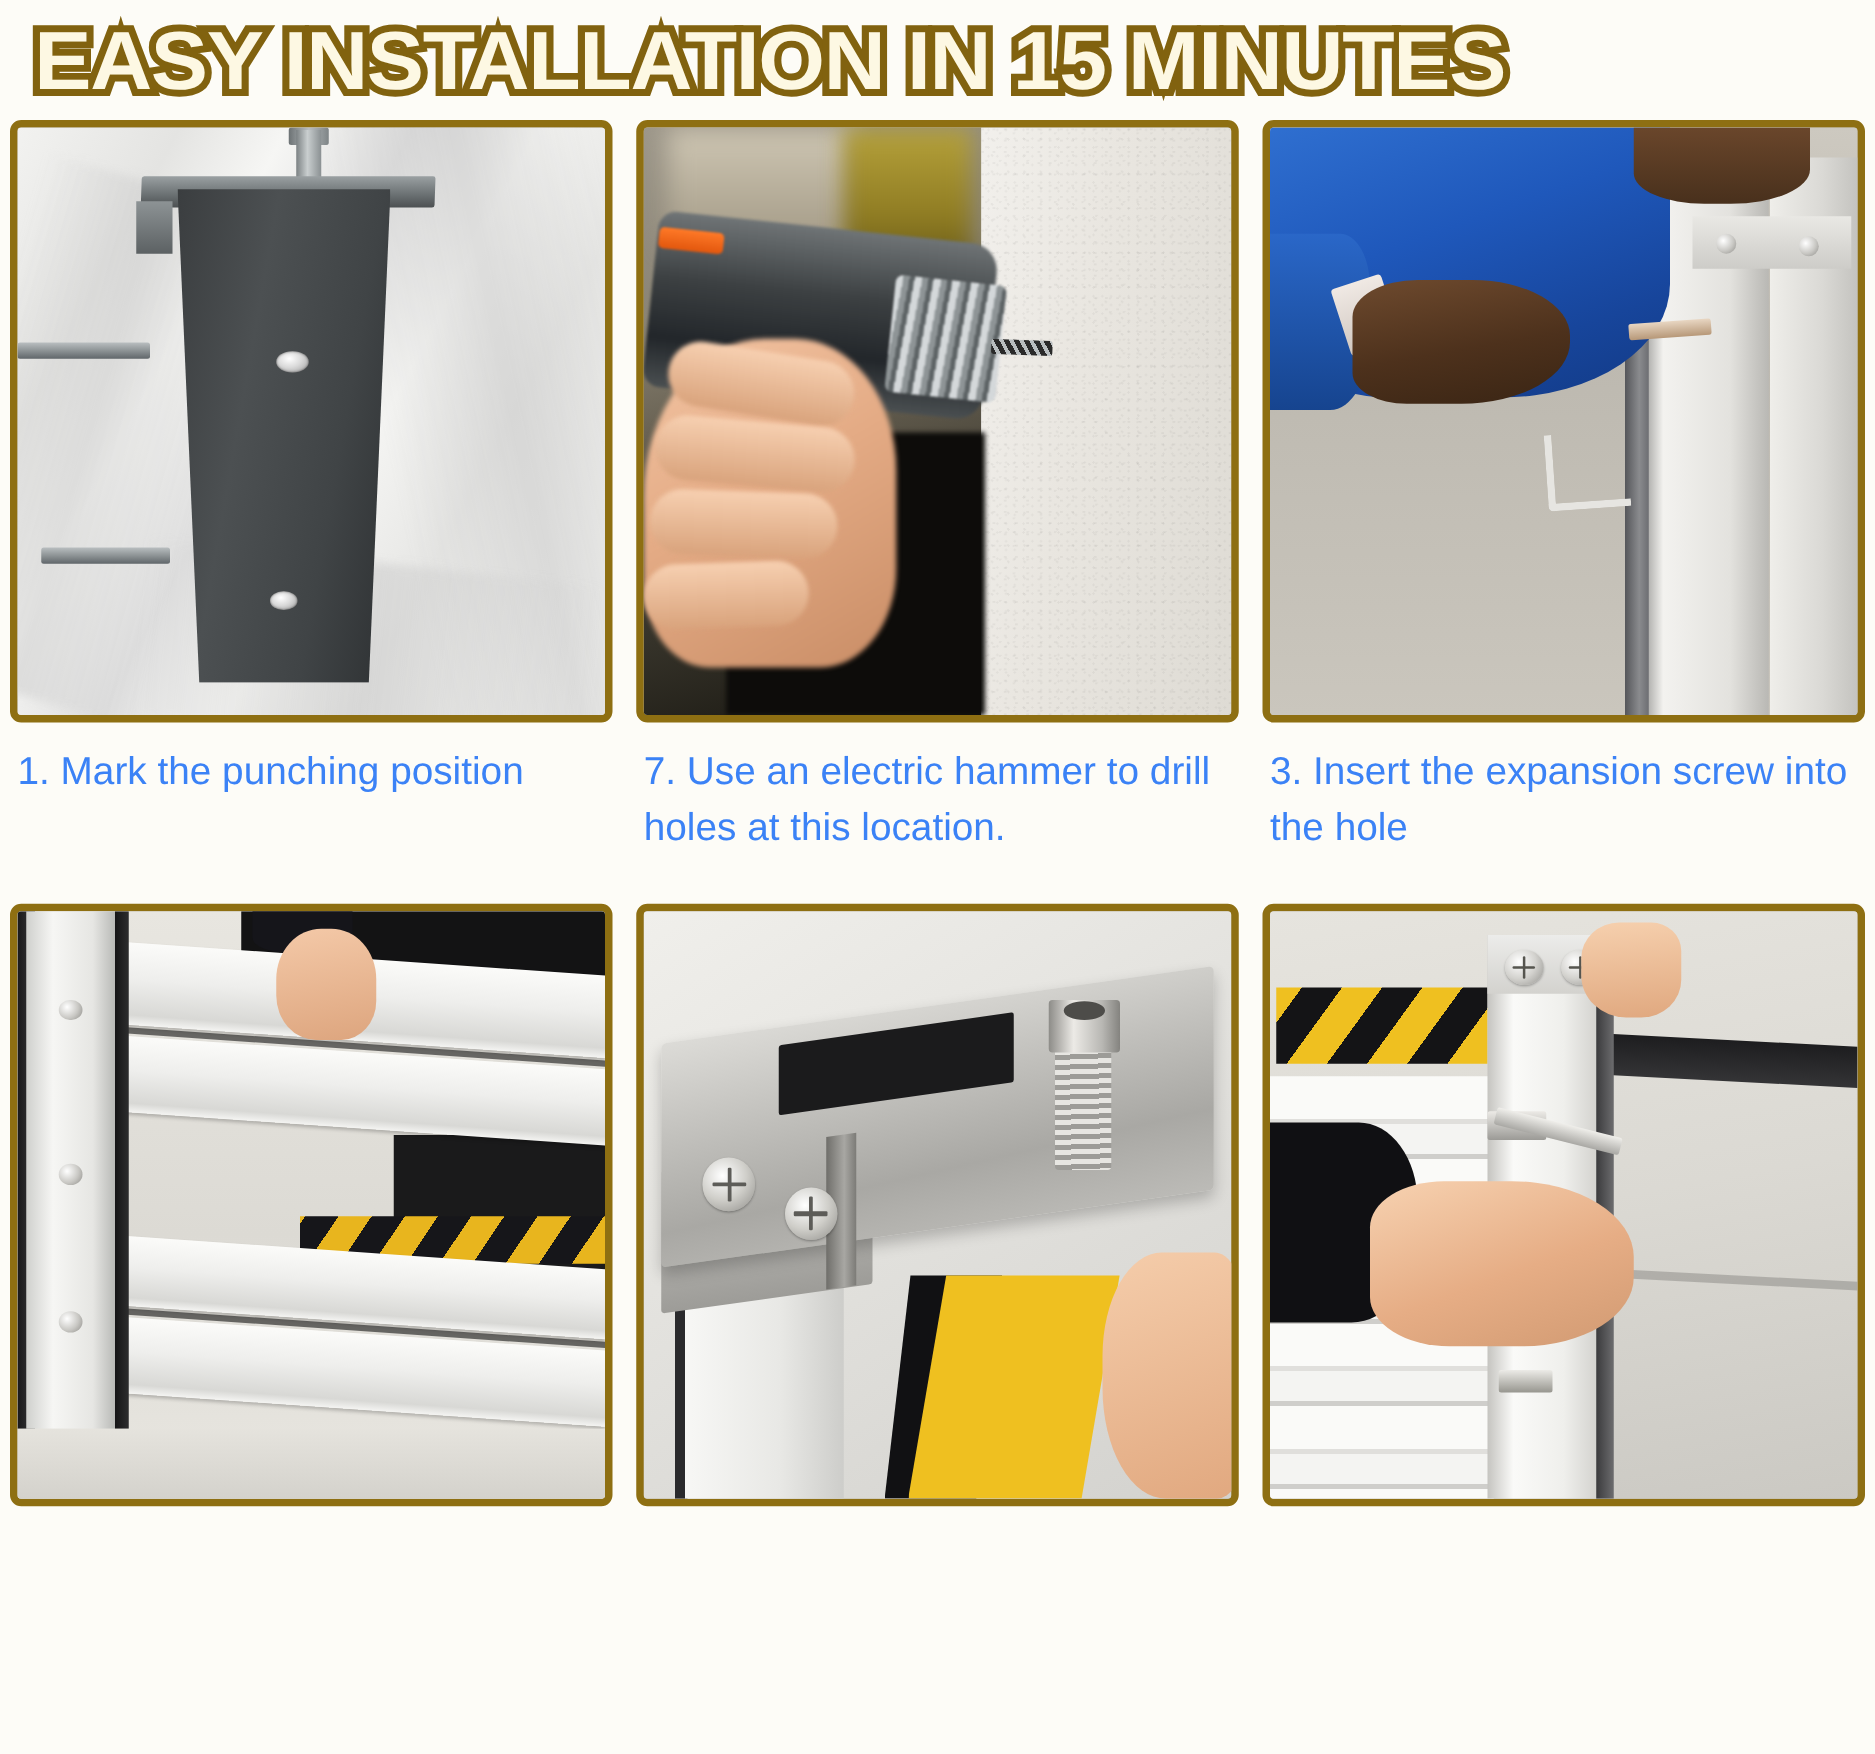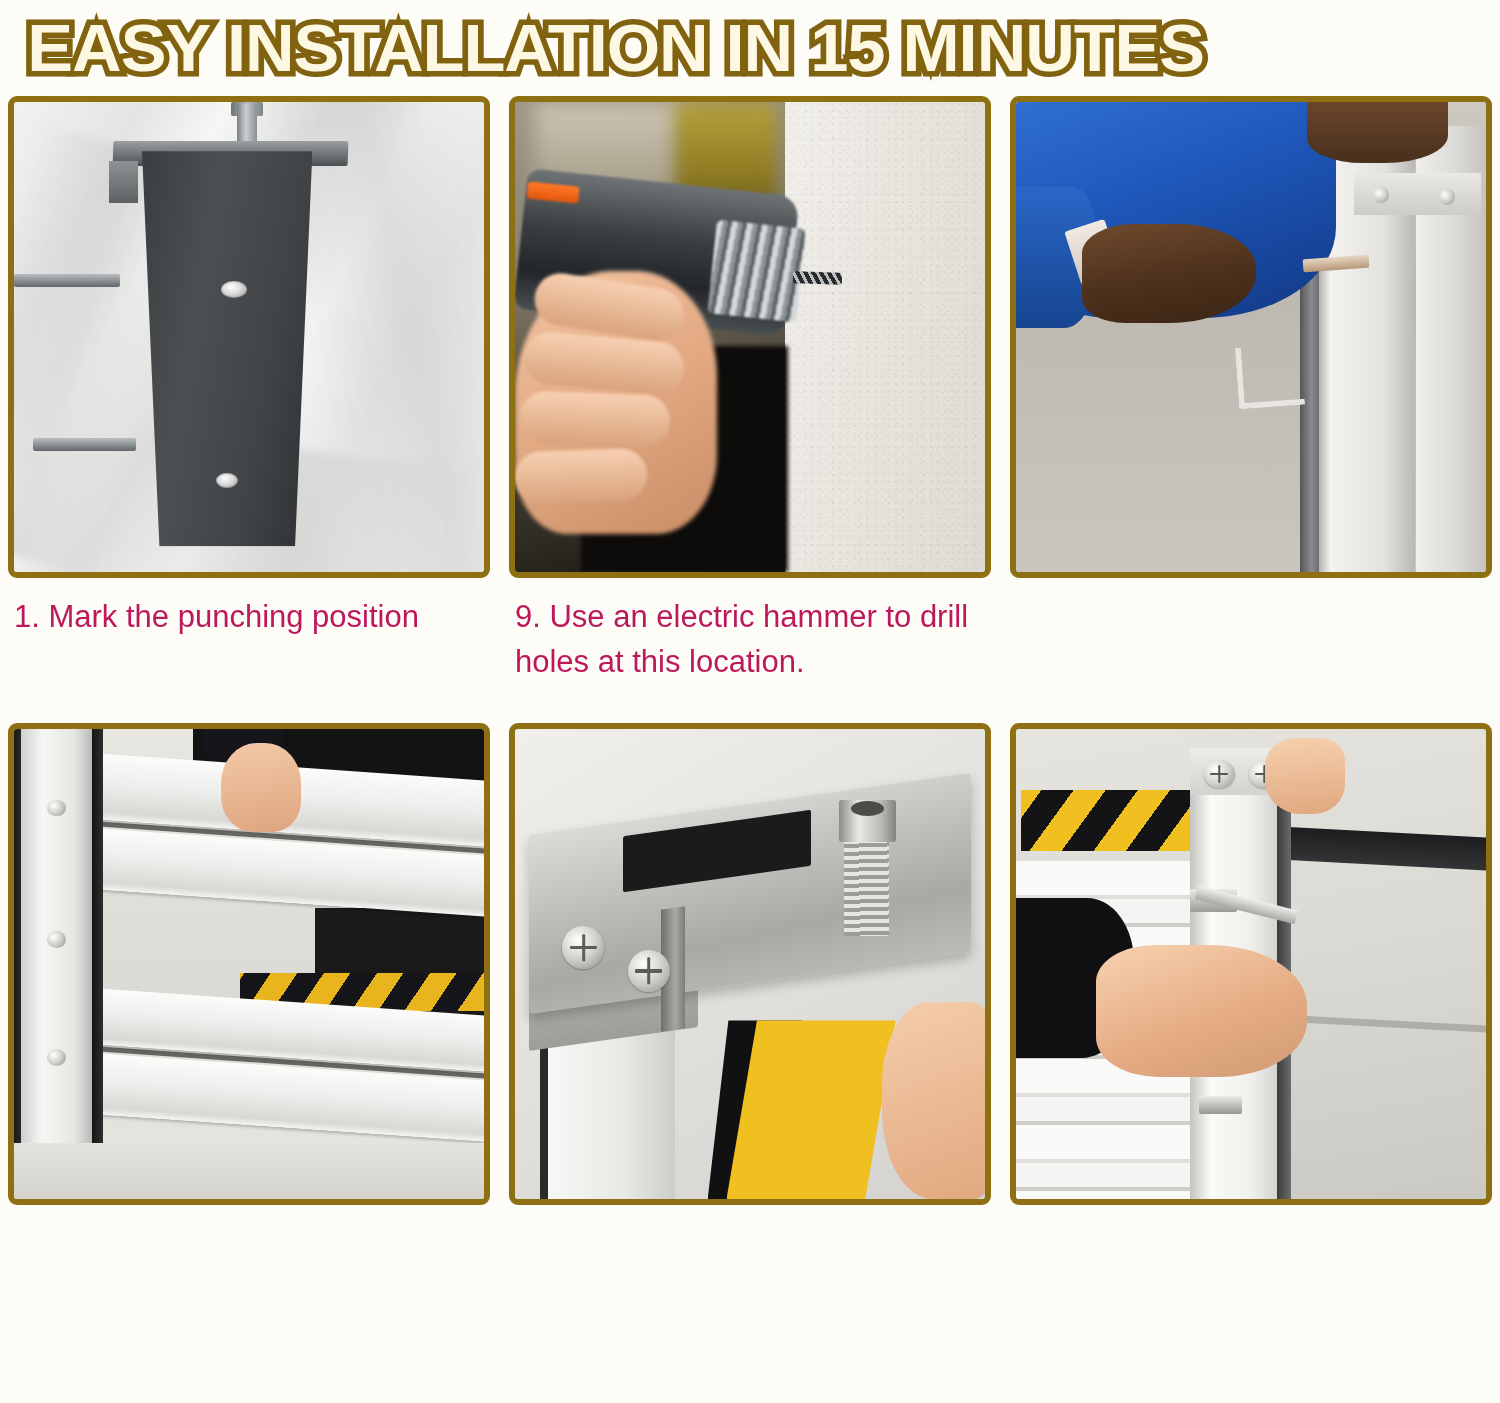--- a/index.html
+++ b/index.html
@@ -50,21 +50,21 @@
     border:6px solid #8E6F12;
     border-radius:9px;
     overflow:hidden;
     background:#cfcfcf;
   }
   .row2 .photo{ height:482px; }
 
   .caption{
     font-size:31px;
     line-height:45px;
-    color:#be185d;
+    color:#3b82f6;
     font-weight:500;
     padding:16px 2px 0 6px;
     min-height:145px;
   }
   .row2 .caption{ min-height:150px; }
 
   
   .layer{ position:absolute; }
 
   
@@ -490,40 +490,41 @@
       <div class="layer p2-drillbody"></div>
       <div class="layer p2-orange"></div>
       <div class="layer p2-chuck"></div>
       <div class="layer p2-bit"></div>
       <div class="layer p2-hand"></div>
       <div class="layer p2-finger" style="left:4%;top:38%;width:32%;height:11%;transform:rotate(9deg);"></div>
       <div class="layer p2-finger" style="left:2%;top:50%;width:34%;height:11%;transform:rotate(5deg);"></div>
       <div class="layer p2-finger" style="left:1%;top:62%;width:32%;height:11%;transform:rotate(2deg);"></div>
       <div class="layer p2-finger" style="left:0%;top:74%;width:28%;height:11%;transform:rotate(-2deg);"></div>
     </div>
-    <div class="caption">9. Use an electric hammer to drill holes at this location.</div>
+    <div class="caption">7. Use an electric hammer to drill holes at this location.</div>
   </div>
 
   <div class="cell row1">
     <div class="photo">
       <div class="layer p3-floor"></div>
       <div class="layer p3-col"></div>
       <div class="layer p3-coledge"></div>
       <div class="layer p3-colright"></div>
       <div class="layer p3-plate"></div>
       <div class="layer p3-screw" style="left:76%;top:18%;width:3.4%;height:3.4%;"></div>
       <div class="layer p3-screw" style="left:90%;top:18.5%;width:3.4%;height:3.4%;"></div>
       <div class="layer p3-shirt"></div>
       <div class="layer p3-shirt2"></div>
       <div class="layer p3-cuff"></div>
       <div class="layer p3-arm"></div>
       <div class="layer p3-hand-top"></div>
       <div class="layer p3-tool"></div>
       <div class="layer p3-allen"></div>
     </div>
+    <div class="caption">3. Insert the expansion screw into the hole</div>
   </div>
 
   <div class="cell row2">
     <div class="photo">
       <div class="layer p4-bg"></div>
       <div class="layer p4-darkbg"></div>
       <div class="layer p4-darkbg2"></div>
       <div class="layer p4-hazard"></div>
 
       <div class="layer p4-board" style="left:18%;top:8%;width:82%;height:14%;transform:skewY(4deg);"></div>

